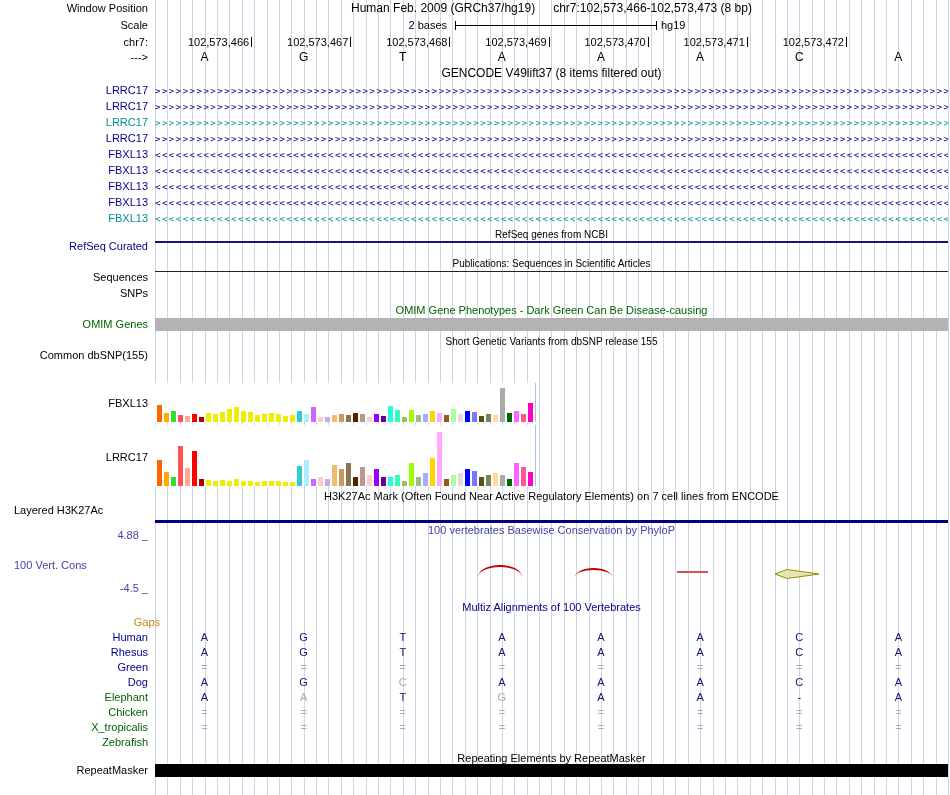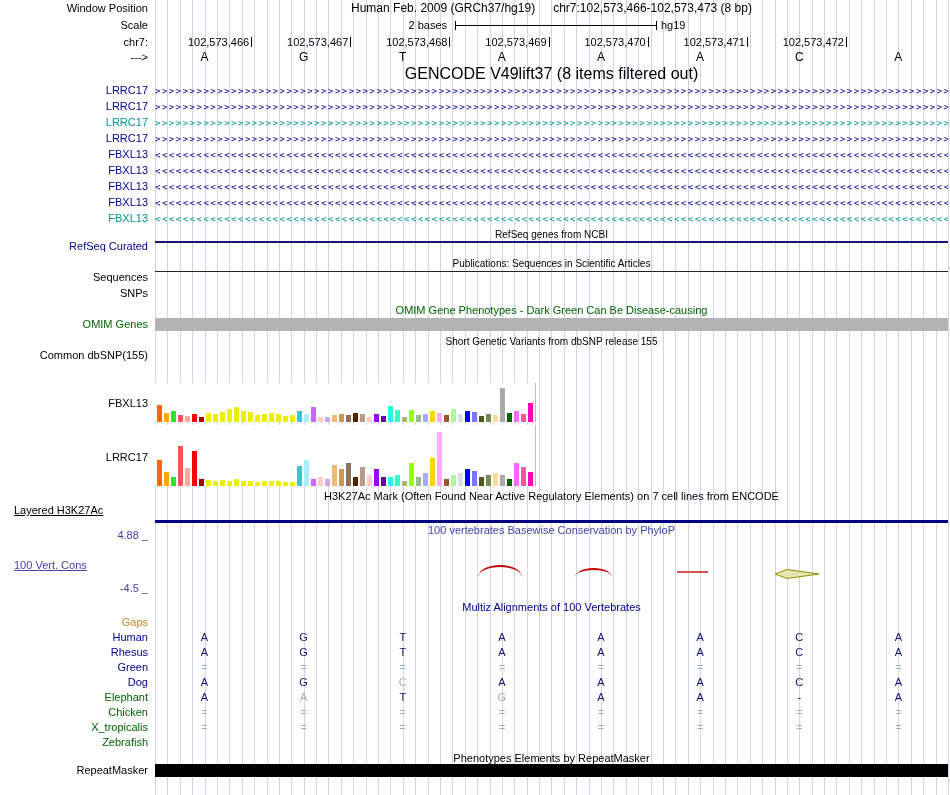--- a/index.html
+++ b/index.html
@@ -1,21 +1,21 @@
 <!DOCTYPE html>
 <html><head>
 <meta charset="utf-8">
 <style>
   html,body{margin:0;padding:0;background:#fff;}
   #browser{position:relative;width:950px;height:795px;background:#fff;overflow:hidden;
     font-family:"Liberation Sans","DejaVu Sans",sans-serif;font-size:11px;color:#000;}
   .grid{position:absolute;left:155px;top:0;width:794px;height:795px;z-index:0;
     background:repeating-linear-gradient(to right,#ccd6e4 0 1px,transparent 1px 12.39px);}
   .label-col{position:absolute;left:0;width:148px;text-align:right;line-height:13px;white-space:nowrap;z-index:3;}
-  .label-left{position:absolute;left:14px;text-align:left;line-height:13px;white-space:nowrap;z-index:3;text-decoration:underline;}
+  .label-left{position:absolute;left:14px;text-align:left;line-height:13px;white-space:nowrap;z-index:3;}
   .center-title{position:absolute;left:155px;width:793px;text-align:center;line-height:13px;z-index:2;white-space:nowrap;}
   .title-flex{position:absolute;left:155px;width:793px;display:flex;justify-content:center;gap:18px;line-height:13px;z-index:2;font-size:12px;}
   .small{font-size:10px;}
   .navy{color:#00008b;} .green{color:#006400;} .blue{color:#4343a8;}
   .pos-num{position:absolute;text-align:right;line-height:13px;z-index:2;white-space:nowrap;}
   .pos-tick{position:absolute;width:1px;height:10px;background:#000;z-index:2;}
   .base-cell{position:absolute;width:99px;text-align:center;line-height:13px;z-index:2;}
   .ruler-base{font-size:12px;}
   .gene-row{position:absolute;left:155px;width:793px;height:14px;overflow:hidden;white-space:nowrap;z-index:2;
     font-family:"DejaVu Sans Mono",monospace;font-size:9px;letter-spacing:1.5px;line-height:14px;}
@@ -46,21 +46,21 @@
   <div class="label-col" style="top:19px">Scale</div>
   <div class="pos-num" style="left:300px;top:19px;width:147px">2 bases</div>
   <div class="scale-bar" style="left:455px;top:21px;width:200px">
       <div></div>
     </div>
   <div style="position:absolute;left:661px;top:19px;z-index:2">hg19</div>
 
   <div class="label-col" style="top:36px">chr7:</div>
   <div class="label-col" style="top:51px">---&gt;</div>
 
-  <div class="center-title" style="top:67px;font-size:16px">GENCODE V49lift37 (8 items filtered out)</div>
+  <div class="center-title" style="top:67px;font-size:12px">GENCODE V49lift37 (8 items filtered out)</div>
 
   <div class="center-title small" style="top:228px">RefSeq genes from NCBI</div>
   <div class="hline" style="top:241px;height:2px;background:#16167a"></div>
   <div class="label-col navy" style="top:240px">RefSeq Curated</div>
 
   <div class="center-title small" style="top:257px">Publications: Sequences in Scientific Articles</div>
   <div class="hline" style="top:271px;height:1px;background:#222"></div>
   <div class="label-col" style="top:271px">Sequences</div>
 
   <div class="label-col" style="top:287px">SNPs</div>
@@ -197,21 +197,21 @@
   <div class="cons-arc" style="left:478px;top:565px;width:44px;height:10px"></div>
   <div class="cons-arc" style="left:575px;top:568px;width:37px;height:7px"></div>
   <div class="cons-line" style="left:677px;top:571px;width:31px"></div>
   <svg class="cons-svg" style="left:773px;top:568px" width="48" height="12" viewBox="0 0 48 12">
     <path d="M46 6 L14 1.5 L2 6 L14 10.5 Z" fill="#e6e6b4" stroke="#8f8f00" stroke-width="1"></path>
   </svg>
   <div class="label-col blue" style="top:582px">-4.5 _</div>
 
   <div class="center-title navy" style="top:601px">Multiz Alignments of 100 Vertebrates</div>
 
-  <div class="center-title" style="top:752px">Phenotypes Elements by RepeatMasker</div>
+  <div class="center-title" style="top:752px">Repeating Elements by RepeatMasker</div>
   <div class="hline" style="top:764px;height:13px;background:#000"></div>
   <div class="label-col" style="top:764px">RepeatMasker</div>
 <div class="pos-num" style="left: 153.125px; top: 36px; width: 96px;">102,573,466</div>
     <div class="pos-tick" style="left: 251.125px; top: 37px;"></div>
     <div class="pos-num" style="left: 252.25px; top: 36px; width: 96px;">102,573,467</div>
     <div class="pos-tick" style="left: 350.25px; top: 37px;"></div>
     <div class="pos-num" style="left: 351.375px; top: 36px; width: 96px;">102,573,468</div>
     <div class="pos-tick" style="left: 449.375px; top: 37px;"></div>
     <div class="pos-num" style="left: 450.5px; top: 36px; width: 96px;">102,573,469</div>
     <div class="pos-tick" style="left: 548.5px; top: 37px;"></div>
@@ -240,21 +240,21 @@
     <div class="label-col" style="top: 148px; color: rgb(0, 0, 139);">FBXL13</div>
     <div class="gene-row" style="top: 148px; color: rgb(0, 0, 139);">&lt;&lt;&lt;&lt;&lt;&lt;&lt;&lt;&lt;&lt;&lt;&lt;&lt;&lt;&lt;&lt;&lt;&lt;&lt;&lt;&lt;&lt;&lt;&lt;&lt;&lt;&lt;&lt;&lt;&lt;&lt;&lt;&lt;&lt;&lt;&lt;&lt;&lt;&lt;&lt;&lt;&lt;&lt;&lt;&lt;&lt;&lt;&lt;&lt;&lt;&lt;&lt;&lt;&lt;&lt;&lt;&lt;&lt;&lt;&lt;&lt;&lt;&lt;&lt;&lt;&lt;&lt;&lt;&lt;&lt;&lt;&lt;&lt;&lt;&lt;&lt;&lt;&lt;&lt;&lt;&lt;&lt;&lt;&lt;&lt;&lt;&lt;&lt;&lt;&lt;&lt;&lt;&lt;&lt;&lt;&lt;&lt;&lt;&lt;&lt;&lt;&lt;&lt;&lt;&lt;&lt;&lt;&lt;&lt;&lt;&lt;&lt;&lt;&lt;&lt;&lt;&lt;&lt;&lt;&lt;&lt;&lt;&lt;&lt;&lt;&lt;&lt;&lt;&lt;&lt;&lt;&lt;&lt;&lt;&lt;&lt;&lt;&lt;&lt;&lt;&lt;&lt;&lt;&lt;&lt;&lt;&lt;&lt;&lt;&lt;</div>
     <div class="label-col" style="top: 164px; color: rgb(0, 0, 139);">FBXL13</div>
     <div class="gene-row" style="top: 164px; color: rgb(0, 0, 139);">&lt;&lt;&lt;&lt;&lt;&lt;&lt;&lt;&lt;&lt;&lt;&lt;&lt;&lt;&lt;&lt;&lt;&lt;&lt;&lt;&lt;&lt;&lt;&lt;&lt;&lt;&lt;&lt;&lt;&lt;&lt;&lt;&lt;&lt;&lt;&lt;&lt;&lt;&lt;&lt;&lt;&lt;&lt;&lt;&lt;&lt;&lt;&lt;&lt;&lt;&lt;&lt;&lt;&lt;&lt;&lt;&lt;&lt;&lt;&lt;&lt;&lt;&lt;&lt;&lt;&lt;&lt;&lt;&lt;&lt;&lt;&lt;&lt;&lt;&lt;&lt;&lt;&lt;&lt;&lt;&lt;&lt;&lt;&lt;&lt;&lt;&lt;&lt;&lt;&lt;&lt;&lt;&lt;&lt;&lt;&lt;&lt;&lt;&lt;&lt;&lt;&lt;&lt;&lt;&lt;&lt;&lt;&lt;&lt;&lt;&lt;&lt;&lt;&lt;&lt;&lt;&lt;&lt;&lt;&lt;&lt;&lt;&lt;&lt;&lt;&lt;&lt;&lt;&lt;&lt;&lt;&lt;&lt;&lt;&lt;&lt;&lt;&lt;&lt;&lt;&lt;&lt;&lt;&lt;&lt;&lt;&lt;&lt;&lt;&lt;</div>
     <div class="label-col" style="top: 180px; color: rgb(0, 0, 139);">FBXL13</div>
     <div class="gene-row" style="top: 180px; color: rgb(0, 0, 139);">&lt;&lt;&lt;&lt;&lt;&lt;&lt;&lt;&lt;&lt;&lt;&lt;&lt;&lt;&lt;&lt;&lt;&lt;&lt;&lt;&lt;&lt;&lt;&lt;&lt;&lt;&lt;&lt;&lt;&lt;&lt;&lt;&lt;&lt;&lt;&lt;&lt;&lt;&lt;&lt;&lt;&lt;&lt;&lt;&lt;&lt;&lt;&lt;&lt;&lt;&lt;&lt;&lt;&lt;&lt;&lt;&lt;&lt;&lt;&lt;&lt;&lt;&lt;&lt;&lt;&lt;&lt;&lt;&lt;&lt;&lt;&lt;&lt;&lt;&lt;&lt;&lt;&lt;&lt;&lt;&lt;&lt;&lt;&lt;&lt;&lt;&lt;&lt;&lt;&lt;&lt;&lt;&lt;&lt;&lt;&lt;&lt;&lt;&lt;&lt;&lt;&lt;&lt;&lt;&lt;&lt;&lt;&lt;&lt;&lt;&lt;&lt;&lt;&lt;&lt;&lt;&lt;&lt;&lt;&lt;&lt;&lt;&lt;&lt;&lt;&lt;&lt;&lt;&lt;&lt;&lt;&lt;&lt;&lt;&lt;&lt;&lt;&lt;&lt;&lt;&lt;&lt;&lt;&lt;&lt;&lt;&lt;&lt;&lt;&lt;</div>
     <div class="label-col" style="top: 196px; color: rgb(0, 0, 139);">FBXL13</div>
     <div class="gene-row" style="top: 196px; color: rgb(0, 0, 139);">&lt;&lt;&lt;&lt;&lt;&lt;&lt;&lt;&lt;&lt;&lt;&lt;&lt;&lt;&lt;&lt;&lt;&lt;&lt;&lt;&lt;&lt;&lt;&lt;&lt;&lt;&lt;&lt;&lt;&lt;&lt;&lt;&lt;&lt;&lt;&lt;&lt;&lt;&lt;&lt;&lt;&lt;&lt;&lt;&lt;&lt;&lt;&lt;&lt;&lt;&lt;&lt;&lt;&lt;&lt;&lt;&lt;&lt;&lt;&lt;&lt;&lt;&lt;&lt;&lt;&lt;&lt;&lt;&lt;&lt;&lt;&lt;&lt;&lt;&lt;&lt;&lt;&lt;&lt;&lt;&lt;&lt;&lt;&lt;&lt;&lt;&lt;&lt;&lt;&lt;&lt;&lt;&lt;&lt;&lt;&lt;&lt;&lt;&lt;&lt;&lt;&lt;&lt;&lt;&lt;&lt;&lt;&lt;&lt;&lt;&lt;&lt;&lt;&lt;&lt;&lt;&lt;&lt;&lt;&lt;&lt;&lt;&lt;&lt;&lt;&lt;&lt;&lt;&lt;&lt;&lt;&lt;&lt;&lt;&lt;&lt;&lt;&lt;&lt;&lt;&lt;&lt;&lt;&lt;&lt;&lt;&lt;&lt;&lt;&lt;</div>
     <div class="label-col" style="top: 212px; color: rgb(0, 147, 144);">FBXL13</div>
     <div class="gene-row" style="top: 212px; color: rgb(0, 147, 144);">&lt;&lt;&lt;&lt;&lt;&lt;&lt;&lt;&lt;&lt;&lt;&lt;&lt;&lt;&lt;&lt;&lt;&lt;&lt;&lt;&lt;&lt;&lt;&lt;&lt;&lt;&lt;&lt;&lt;&lt;&lt;&lt;&lt;&lt;&lt;&lt;&lt;&lt;&lt;&lt;&lt;&lt;&lt;&lt;&lt;&lt;&lt;&lt;&lt;&lt;&lt;&lt;&lt;&lt;&lt;&lt;&lt;&lt;&lt;&lt;&lt;&lt;&lt;&lt;&lt;&lt;&lt;&lt;&lt;&lt;&lt;&lt;&lt;&lt;&lt;&lt;&lt;&lt;&lt;&lt;&lt;&lt;&lt;&lt;&lt;&lt;&lt;&lt;&lt;&lt;&lt;&lt;&lt;&lt;&lt;&lt;&lt;&lt;&lt;&lt;&lt;&lt;&lt;&lt;&lt;&lt;&lt;&lt;&lt;&lt;&lt;&lt;&lt;&lt;&lt;&lt;&lt;&lt;&lt;&lt;&lt;&lt;&lt;&lt;&lt;&lt;&lt;&lt;&lt;&lt;&lt;&lt;&lt;&lt;&lt;&lt;&lt;&lt;&lt;&lt;&lt;&lt;&lt;&lt;&lt;&lt;&lt;&lt;&lt;&lt;</div>
-    <div class="label-col" style="top: 616px; color: rgb(200, 134, 26);">Gaps</div>
+    <div class="label-col" style="top: 616px; color: rgb(200, 134, 26); padding-left: 12px;">Gaps</div>
     <div class="label-col" style="top: 631px; color: rgb(0, 0, 139);">Human</div>
     <div class="base-cell align-cell" style="left: 155px; top: 631px;">A</div>
     <div class="base-cell align-cell" style="left: 254.125px; top: 631px;">G</div>
     <div class="base-cell align-cell" style="left: 353.25px; top: 631px;">T</div>
     <div class="base-cell align-cell" style="left: 452.375px; top: 631px;">A</div>
     <div class="base-cell align-cell" style="left: 551.5px; top: 631px;">A</div>
     <div class="base-cell align-cell" style="left: 650.625px; top: 631px;">A</div>
     <div class="base-cell align-cell" style="left: 749.75px; top: 631px;">C</div>
     <div class="base-cell align-cell" style="left: 848.875px; top: 631px;">A</div>
     <div class="label-col" style="top: 646px; color: rgb(0, 0, 139);">Rhesus</div>

